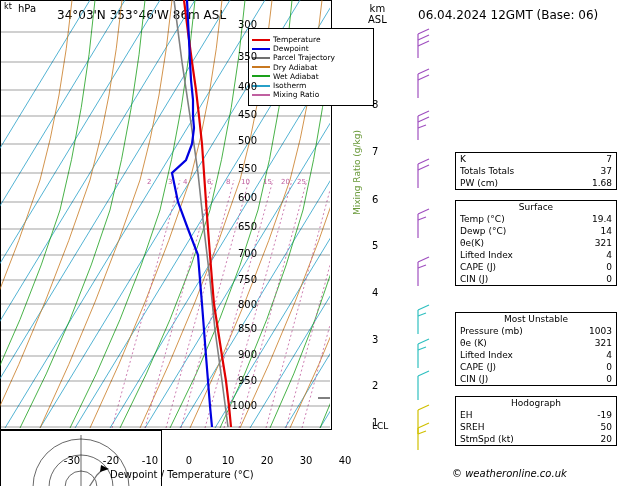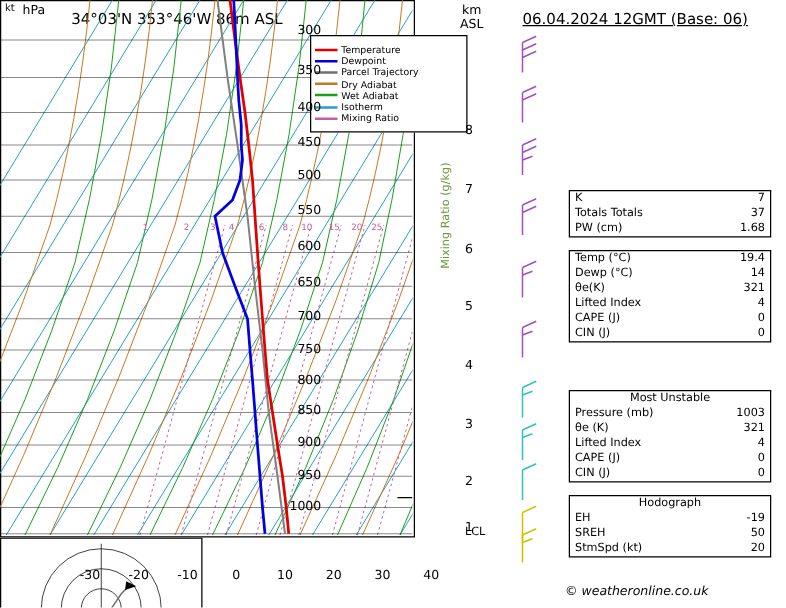--- a/index.html
+++ b/index.html
@@ -4,21 +4,21 @@
 <style>
   html,body{margin:0;padding:0;}
   body{width:629px;height:486px;background:#ffffff;font-family:"DejaVu Sans",sans-serif;overflow:hidden;}
   #root{position:relative;width:629px;height:486px;}
   .abs{position:absolute;}
 
   
   #hpa{left:18px;top:3px;font-size:10px;}
   #coords{left:57px;top:8px;font-size:12px;}
   #kmasl{left:368px;top:3px;font-size:10px;line-height:11px;text-align:center;}
-  #datetime{left:418px;top:8px;font-size:12px;text-decoration:underline;}
+  #datetime{left:418px;top:8px;font-size:12px;}
 
   
   #plot{left:38px;top:24px;width:330px;height:428px;border:1px solid #000;background:#fff;overflow:hidden;}
   #plotsvg{position:absolute;left:0;top:0;}
 
   
   .ylab{position:absolute;right:372px;font-size:10px;color:#000;text-align:right;width:28px;}
   
   .xlab{position:absolute;top:455px;font-size:10px;color:#000;text-align:center;width:30px;}
   #xtitle{left:110px;top:469px;font-size:10px;}
@@ -212,20 +212,21 @@
   <div class="ylab" style="top:400px">1000</div>
 
   <div class="xlab" style="left:57px">-30</div>
   <div class="xlab" style="left:96px">-20</div>
   <div class="xlab" style="left:135px">-10</div>
   <div class="xlab" style="left:174px">0</div>
   <div class="xlab" style="left:213px">10</div>
   <div class="xlab" style="left:252px">20</div>
   <div class="xlab" style="left:291px">30</div>
   <div class="xlab" style="left:330px">40</div>
+  <div class="abs" id="xtitle">Dewpoint / Temperature (°C)</div>
 
   <div class="kmlab" style="top:99px">8</div>
   <div class="kmlab" style="top:146px">7</div>
   <div class="kmlab" style="top:194px">6</div>
   <div class="kmlab" style="top:240px">5</div>
   <div class="kmlab" style="top:287px">4</div>
   <div class="kmlab" style="top:334px">3</div>
   <div class="kmlab" style="top:380px">2</div>
   <div class="kmlab" style="top:417px">1</div>
 
@@ -334,20 +335,21 @@
         <span>Totals Totals</span>
         <span>37</span>
       </div>
     <div class="line">
         <span>PW (cm)</span>
         <span>1.68</span>
       </div>
   </div>
 
   <div class="panel" id="p2">
+    <div class="hdr">Surface</div>
     <div class="line">
         <span>Temp (°C)</span>
         <span>19.4</span>
       </div>
     <div class="line">
         <span>Dewp (°C)</span>
         <span>14</span>
       </div>
     <div class="line">
         <span>θe(K)</span>

